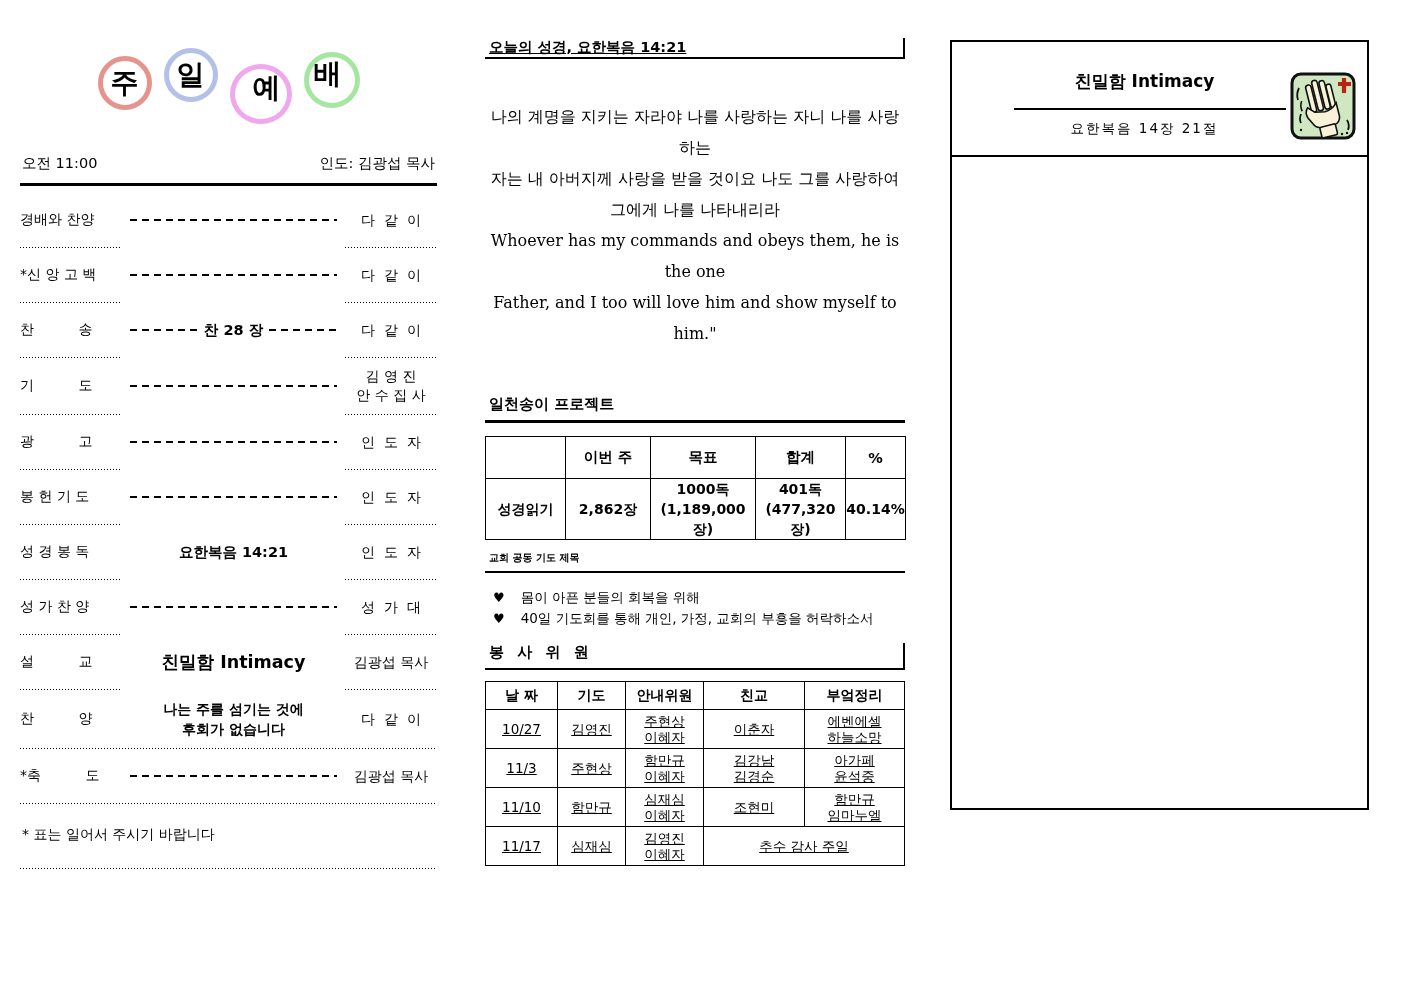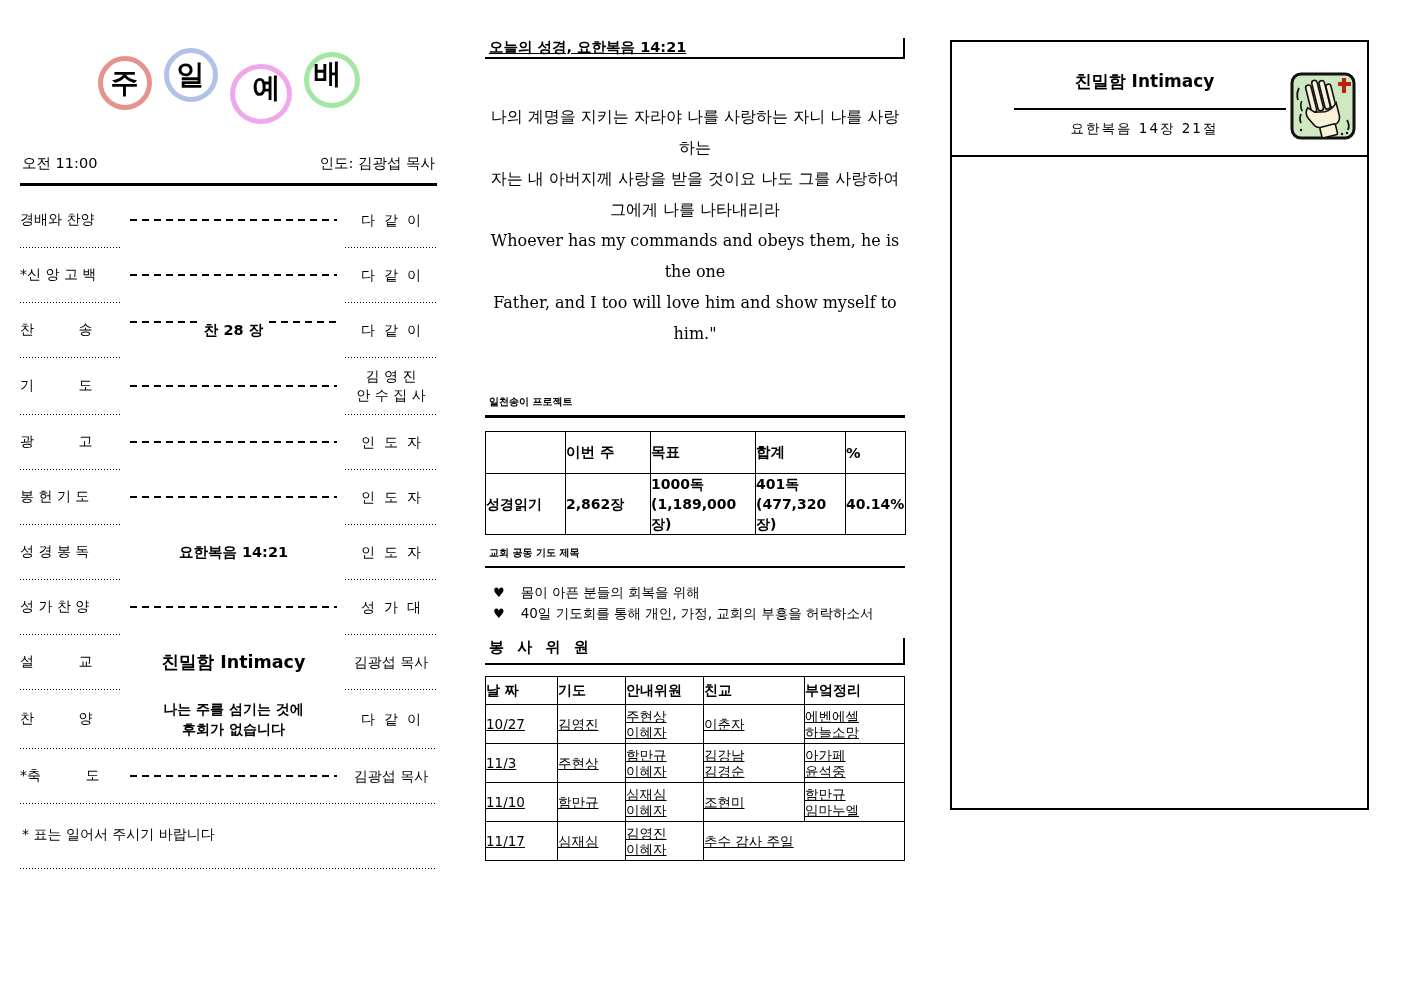--- a/index.html
+++ b/index.html
@@ -25,21 +25,21 @@
   .ring.r3 { --c:#a5e6a0; width:56px; height:56px; margin-top:10px; }
   .ring.r3 .ring-char { transform:translate(-4px,-6px); }
 
   .time-row { display:flex; justify-content:space-between; align-items:flex-end;
               margin-top:20px; padding:0 2px 10px 2px;
               border-bottom:3px solid #000; font-size:14.5px; }
 
   .order-list { margin-top:16px; }
   .order-row { display:flex; align-items:center; min-height:36px; margin-top:9px; }
   .olabel { width:102px; white-space:pre; font-size:14px; flex:none; }
-  .omid { flex:1; display:flex; justify-content:center; padding:0 8px; }
+  .omid { flex:1; display:flex; align-items:center; justify-content:center; padding:0 8px; }
   .dash-line { flex:1; height:2px;
     background:repeating-linear-gradient(90deg,#000 0 7px,transparent 7px 12px); }
   .omid-text { white-space:pre-wrap; text-align:center; }
   .omid-text.bold { font-weight:bold; font-size:14.5px; padding:0 6px; }
   .omid-text.big  { font-weight:bold; font-size:17.5px; }
   .omid-text.two  { font-weight:bold; font-size:14px; line-height:20px; }
   .oval { width:92px; flex:none; text-align:center; white-space:pre-wrap; font-size:14px; line-height:19px; }
 
   .sep { display:flex; justify-content:space-between; margin-top:9px; }
   .sep i { display:block; height:1px;
@@ -56,25 +56,25 @@
 
   .sec-header { font-weight:bold; font-size:14.5px; padding:0 0 0 4px;
                 border-bottom:2px solid #000; }
   .sec-header .u { text-decoration:underline; }
   .sec-header.rbar { border-right:2px solid #000; }
 
   .scripture { margin-top:42px; text-align:center;
                font-family:"DejaVu Serif","Liberation Serif",serif; font-size:16px; }
   .scripture div { line-height:31px; }
 
-  .proj-header { margin-top:46px; font-weight:bold; font-size:10px;
+  .proj-header { margin-top:46px; font-weight:bold; font-size:15px;
                  padding:0 0 6px 4px; border-bottom:3px solid #000; }
 
   table { border-collapse:collapse; table-layout:fixed; width:420px; }
-  td,th { border:1px solid #000; text-align:left; vertical-align:middle;
+  td,th { border:1px solid #000; text-align:center; vertical-align:middle;
           white-space:pre-line; overflow:hidden; }
 
   .t1 { margin-top:13px; font-weight:bold; font-size:14px; }
   .t1 th { height:42px; font-size:14.5px; }
   .t1 td { height:57px; line-height:20px; }
 
   .prayer-header { margin-top:11px; font-weight:bold; font-size:10px;
                    padding:0 0 6px 4px; border-bottom:2px solid #000; }
   .prayer-items { margin-top:14px; padding-left:8px; }
   .prayer-item { display:flex; gap:16px; font-size:13.5px; line-height:21px; }

